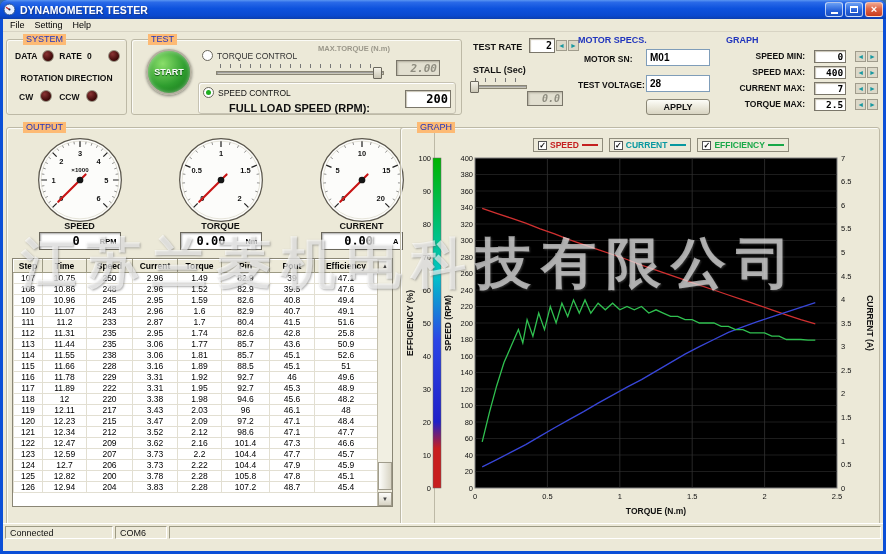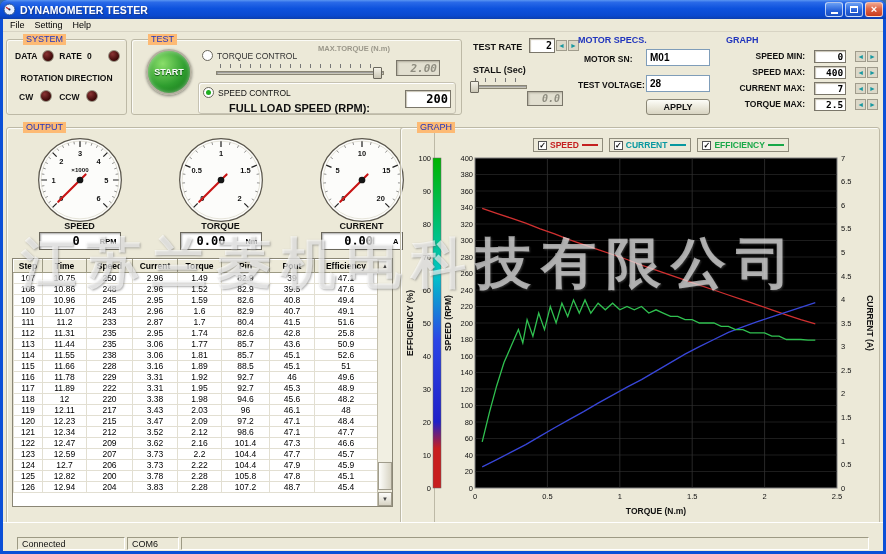--- a/index.html
+++ b/index.html
@@ -115,21 +115,21 @@
 .strack{position:absolute;top:14px;bottom:14px;left:0;right:0}
 .sthumb{position:absolute;bottom:2px;left:0;right:0;height:28px;background:linear-gradient(90deg,#fdfdfa,#d8d4c4);border:1px solid #a09c8c}
 
 .legend{position:absolute;top:10px;left:132px;display:flex;gap:6px}
 .legend-item{display:flex;align-items:center;gap:3px;border:1px solid #8f8c7c;padding:1px 4px;font-size:8.5px;font-weight:bold;background:#ece9d8;cursor:default}
 .checkbox{width:9px;height:9px;background:#fff;border:1px solid #555;font-size:8px;line-height:8px;color:#000;text-align:center;flex:none}
 .checkbox.checked::before{content:"✓"}
 .legend-line{width:16px;height:2px}
 .chart{position:absolute;left:2px;top:26px}
 
-.statusbar{position:absolute;left:0;right:0;bottom:0;height:22px;display:flex;gap:2px;padding:14px;background:#ece9d8;border-top:1px solid #fff}
+.statusbar{position:absolute;left:0;right:0;bottom:0;height:28px;display:flex;gap:2px;padding:2px;background:#ece9d8;border-top:1px solid #fff}
 .scell{border:1px solid;border-color:#9d9a84 #fff #fff #9d9a84;font-size:9px;display:flex;align-items:center;padding:0 4px;height:13px;color:#111}
 .c1{width:108px}.c2{width:52px}.fill{flex:1}
 
 .watermark{position:absolute;left:18px;top:208px;width:845px;font-size:55px;letter-spacing:10px;font-weight:bold;white-space:nowrap;
  color:rgba(255,255,255,.62);text-shadow:1px 1px 2px rgba(100,100,100,.5);z-index:40;pointer-events:none}
 </style>
 <title>DYNAMOMETER TESTER</title></head>
 <body>
 
 <div id="win">

